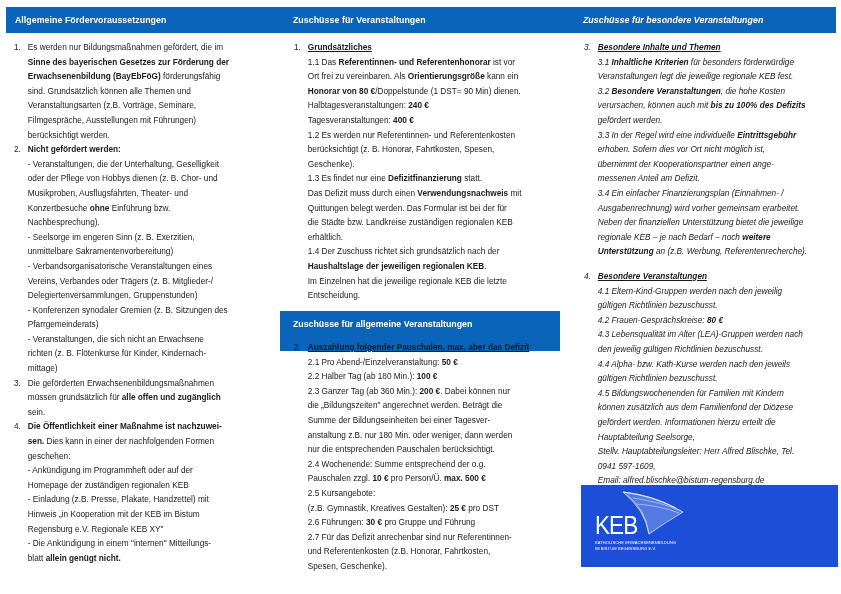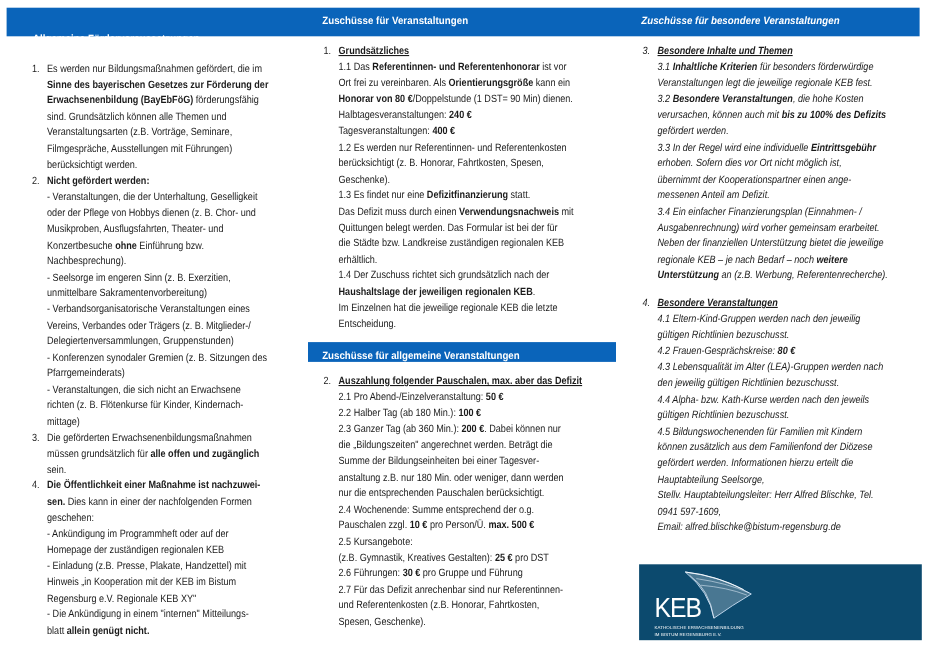--- a/index.html
+++ b/index.html
@@ -7,47 +7,47 @@
     width: 841px; height: 594px; overflow: hidden; background: #ffffff;
     position: relative;
     font-family: "Liberation Sans", "DejaVu Sans", sans-serif;
     color: #1a1a1a;
   }
   .topbar {
     position: absolute; left: 6px; top: 7px; width: 830px; height: 26px;
     background: #0a64ba;
   }
   .col { position: absolute; top: 7px; }
-  .col-1 { left: 17px; width: 268px; margin-top: 16px; }
+  .col-1 { left: 2px; width: 268px; }
   .col-2 { left: 280px; width: 282px; }
   .col-3 { left: 570px; width: 266px; font-style: italic; }
   .col-header {
     height: 26px; line-height: 26px; color: #ffffff;
     font-weight: bold; font-size: 9.6px; padding-left: 14px;
     white-space: nowrap; letter-spacing: 0.05px;
     transform: scaleX(0.92); transform-origin: left center;
   }
   .sub-header {
-    position: absolute; left: 280px; top: 311px; width: 280px; height: 18px;
+    position: absolute; left: 280px; top: 311px; width: 280px; height: 40px;
     background: #0a64ba; color: #fff; font-weight: bold; font-size: 9.6px;
     line-height: 26px;
   }
   .sub-header span { display: inline-block; padding-left: 14px; transform: scaleX(0.92); transform-origin: left center; white-space: nowrap; }
   .txt {
     font-size: 9.6px; line-height: 14.6px; white-space: nowrap;
     transform: scaleX(0.86); transform-origin: left top;
   }
   .item { position: relative; padding-left: 16px; }
   .num { position: absolute; left: 0; top: 0; }
   b { font-weight: bold; }
   u.h { font-weight: bold; text-decoration: underline; }
   .blk { position: absolute; }
   .logo-box {
-    position: absolute; left: 581px; top: 513px; width: 257px; height: 69px;
-    background: #0c4a6e;
+    position: absolute; left: 581px; top: 485px; width: 257px; height: 82px;
+    background: #1d4ed8;
   }
   .logo-keb {
     position: absolute; left: 14px; top: 28px; color: #fff;
     font-size: 25px; line-height: 25px; font-family: "Liberation Sans", sans-serif;
     letter-spacing: -1px; transform: scaleX(0.9); transform-origin: left top;
   }
   .logo-sub {
     position: absolute; left: 14px; color: #ffffff; font-size: 4px; line-height: 5px;
     letter-spacing: 0.1px; white-space: nowrap;
   }

